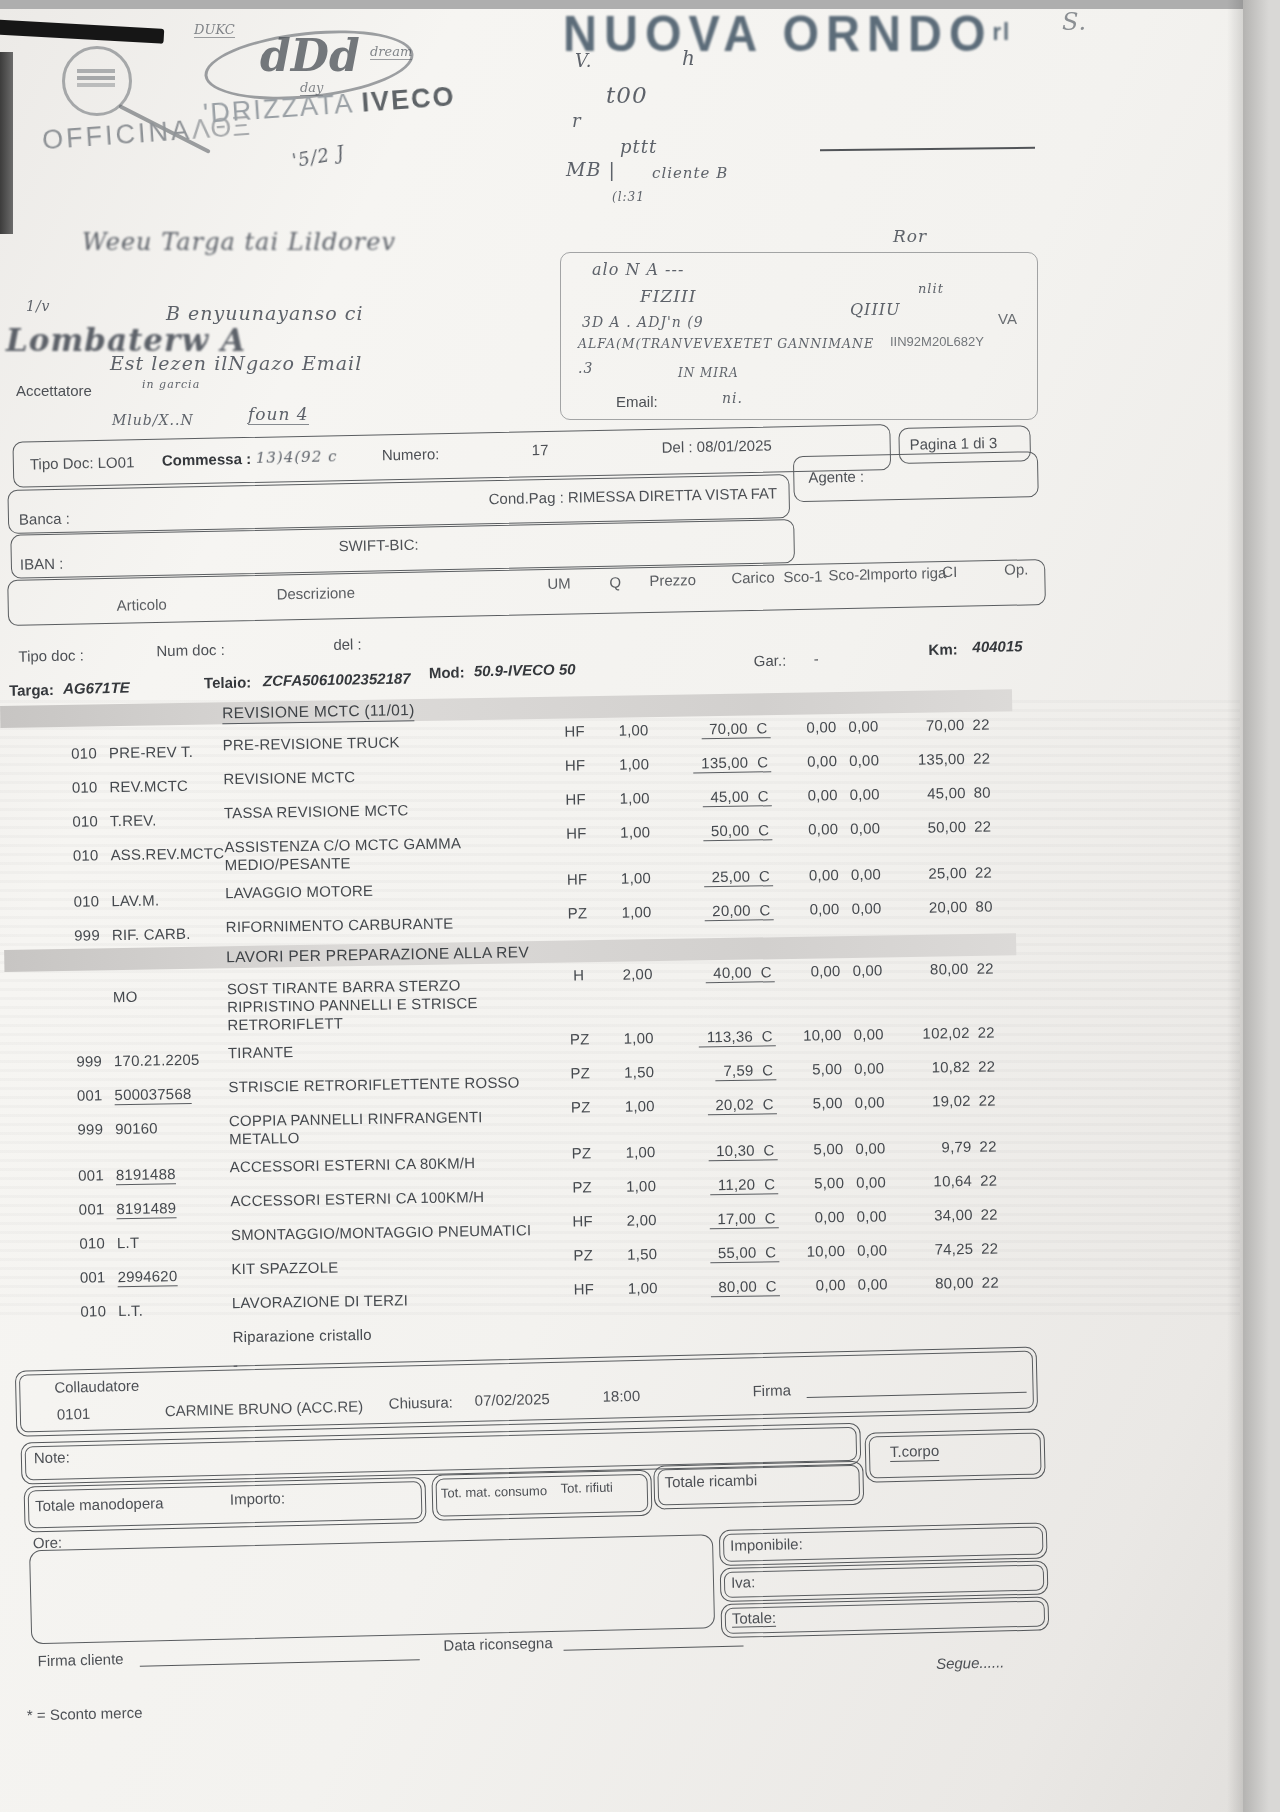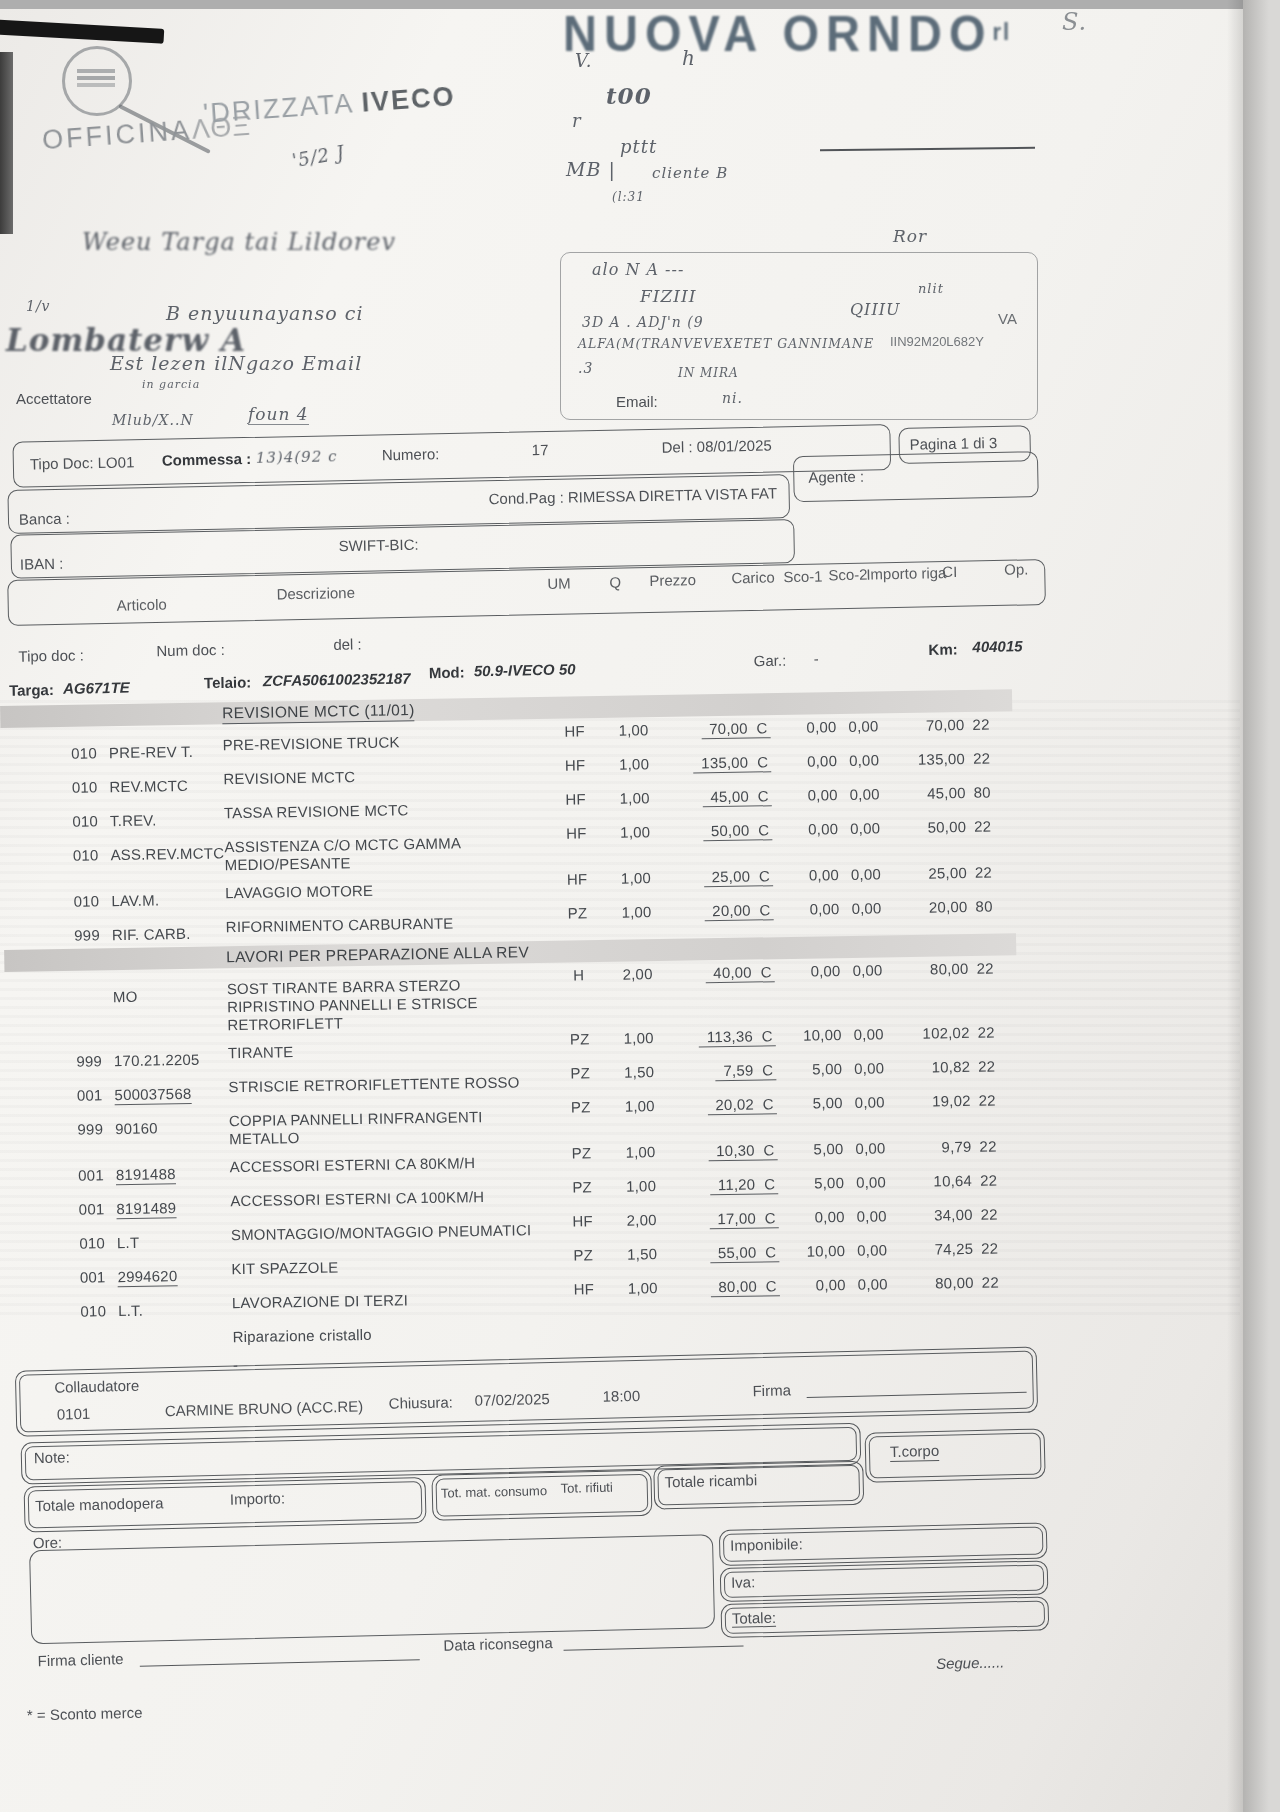--- a/index.html
+++ b/index.html
@@ -87,44 +87,51 @@
 <div class="left-sliver"></div>
 <div class="texture"></div>
 
 <div class="hw" style="left:1062px;top:8px;font-size:24px;color:#8b8f93">S.</div>
 
 <div class="sec" style="left:0;top:0;width:560px;height:430px">
   <div class="seal">
       <div class="seal-inner"></div>
     </div>
   <div class="seal-handle"></div>
+  <div class="logo-wrap">
+    <div class="logo-ellipse"></div>
+    <span class="logo-small" style="left:6px;top:8px">DUKC</span>
+    <span class="logo-text">dDd</span>
+    <span class="logo-small" style="left:182px;top:30px">dream</span>
+    <span class="logo-small" style="left:112px;top:66px">day</span>
+  </div>
   <div class="officina"><span>OFFICINA</span><span class="ghost">ΛΘΞ</span></div>
   <div class="autorizzata">
     <span class="faded">'DRIZZATA</span>
     <span> </span>
     <span class="iveco">IVECO</span>
   </div>
   <div class="hw" style="left:292px;top:146px;font-size:18px;transform:rotate(-10deg)">'5/2 J</div>
 
   <div class="hw" style="left:82px;top:228px;font-size:24px;filter:blur(.8px)">Weeu Targa tai   Lildorev</div>
   <div class="hw" style="left:26px;top:298px;font-size:14px">1/v</div>
   <div class="hw" style="left:166px;top:302px;font-size:19px">B enyuunayanso ci</div>
   <div class="hw" style="left:6px;top:322px;font-size:31px;font-weight:bold;filter:blur(1px)">Lombaterw A</div>
   <div class="hw" style="left:110px;top:352px;font-size:19px">Est lezen ilNgazo   Email</div>
   <div class="hw" style="left:142px;top:378px;font-size:11px">in garcia</div>
-  <div class="lbl" style="left:16px;top:390px">Accettatore</div>
+  <div class="lbl" style="left:16px;top:382px">Accettatore</div>
   <div class="hw" style="left:112px;top:412px;font-size:14px">Mlub/X..N</div>
   <div class="hw" style="left:248px;top:404px;font-size:17px;border-bottom:1.3px solid rgba(60,66,76,.6)">foun   4</div>
 </div>
 
 <div class="sec" style="left:0;top:0;width:1240px;height:430px">
   <div class="stamp-title"><span>NUOVA ORNDO</span><span class="stamp-tail">rl</span></div>
   <div class="hw" style="left:575px;top:50px;font-size:18px">V.</div>
   <div class="hw" style="left:682px;top:46px;font-size:20px">h</div>
-  <div class="hw" style="left:606px;top:82px;font-size:23px;font-weight:bold">t00</div>
+  <div class="hw" style="left:606px;top:82px;font-size:23px;font-weight:normal">t00</div>
   <div class="hw" style="left:572px;top:110px;font-size:18px">r</div>
   <div class="hw" style="left:620px;top:136px;font-size:18px">pttt</div>
   <div class="hw" style="left:566px;top:158px;font-size:19px">MB |</div>
   <div class="hw" style="left:652px;top:164px;font-size:15px">cliente B</div>
   <div class="hw" style="left:612px;top:190px;font-size:12px">(l:31</div>
   <div style="position:absolute;left:820px;top:148px;width:215px;height:2px;background:#515458;transform:rotate(-.6deg)"></div>
 
   <div class="box" style="left:560px;top:252px;width:476px;height:166px;border-color:rgba(95,98,102,.55)"></div>
   <div class="hw" style="left:893px;top:226px;font-size:17px">Ror</div>
   <div class="hw" style="left:918px;top:281px;font-size:13px">nlit</div>

